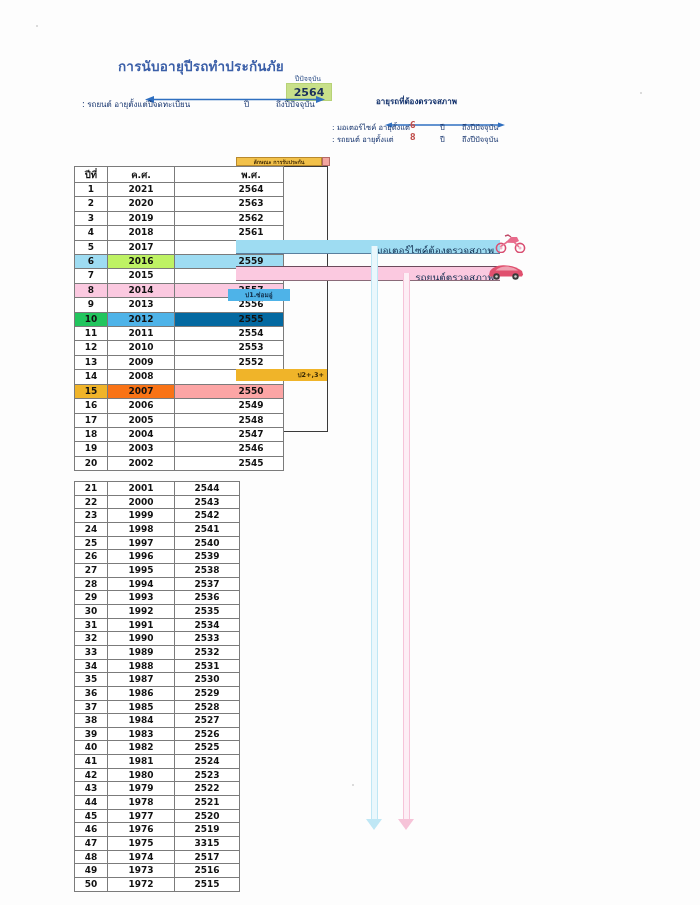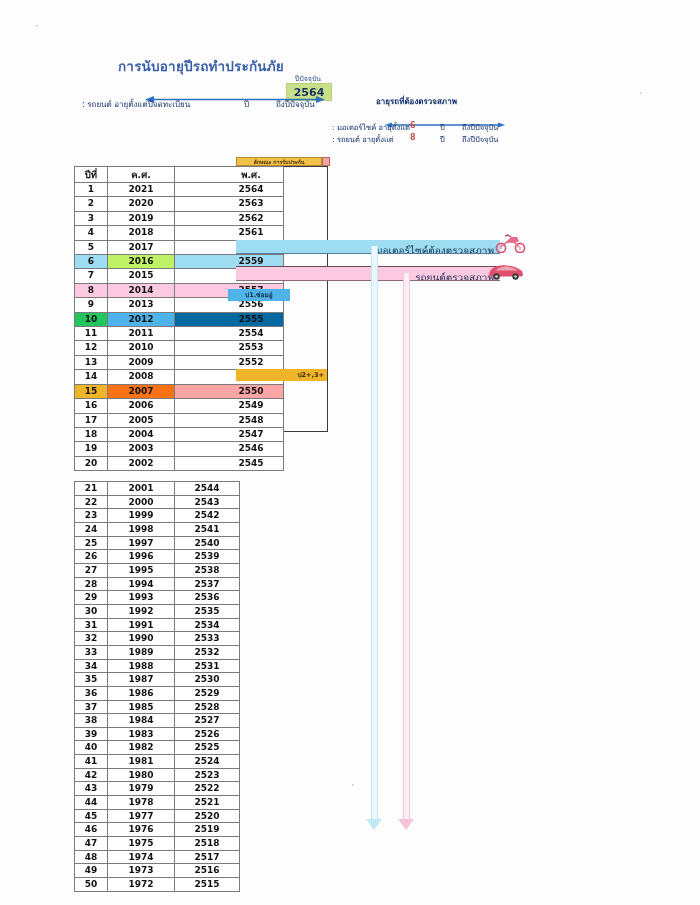--- a/index.html
+++ b/index.html
@@ -516,21 +516,21 @@
           <td class="c-be">2520</td>
         </tr>
         <tr>
           <td class="c-no">46</td>
           <td class="c-ce">1976</td>
           <td class="c-be">2519</td>
         </tr>
         <tr>
           <td class="c-no">47</td>
           <td class="c-ce">1975</td>
-          <td class="c-be">2518</td>
+          <td class="c-be">3315</td>
         </tr>
         <tr>
           <td class="c-no">48</td>
           <td class="c-ce">1974</td>
           <td class="c-be">2517</td>
         </tr>
         <tr>
           <td class="c-no">49</td>
           <td class="c-ce">1973</td>
           <td class="c-be">2516</td>

